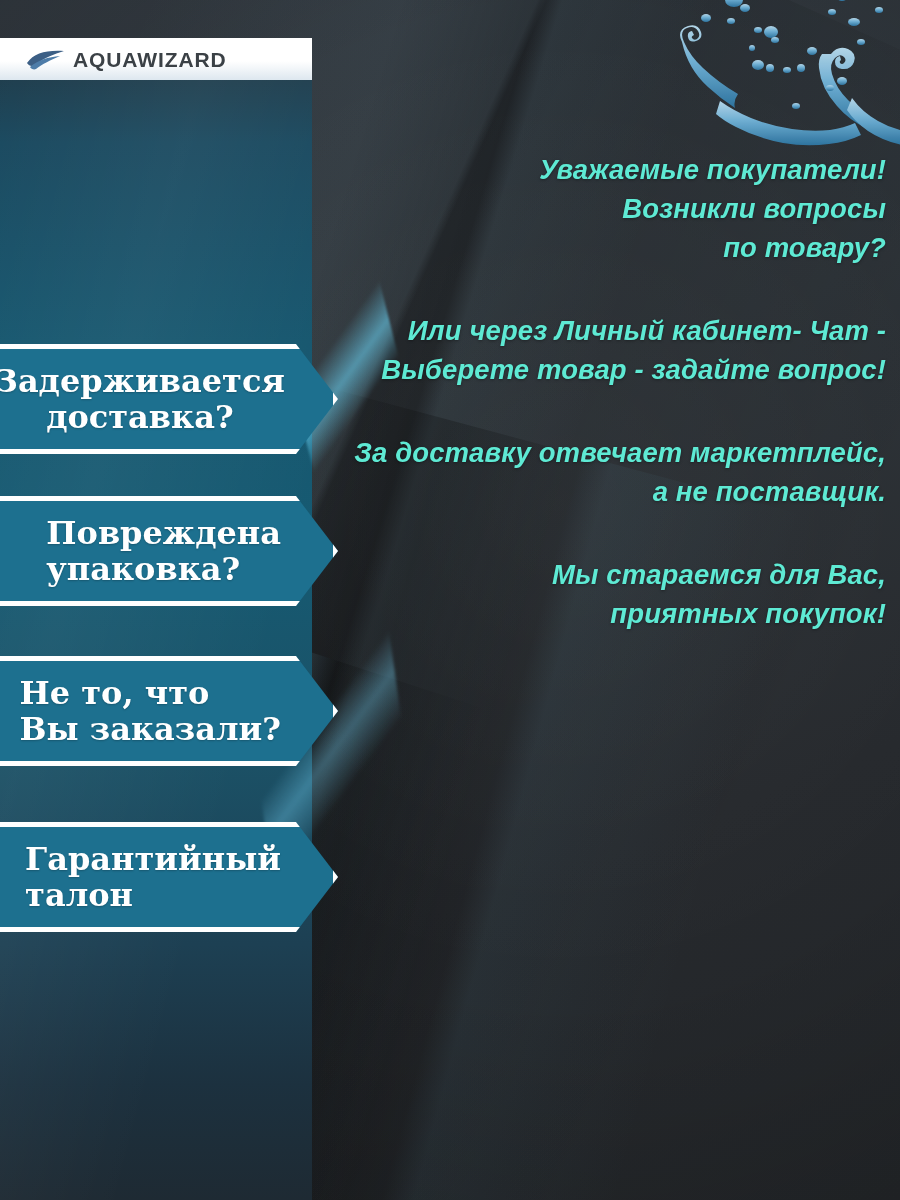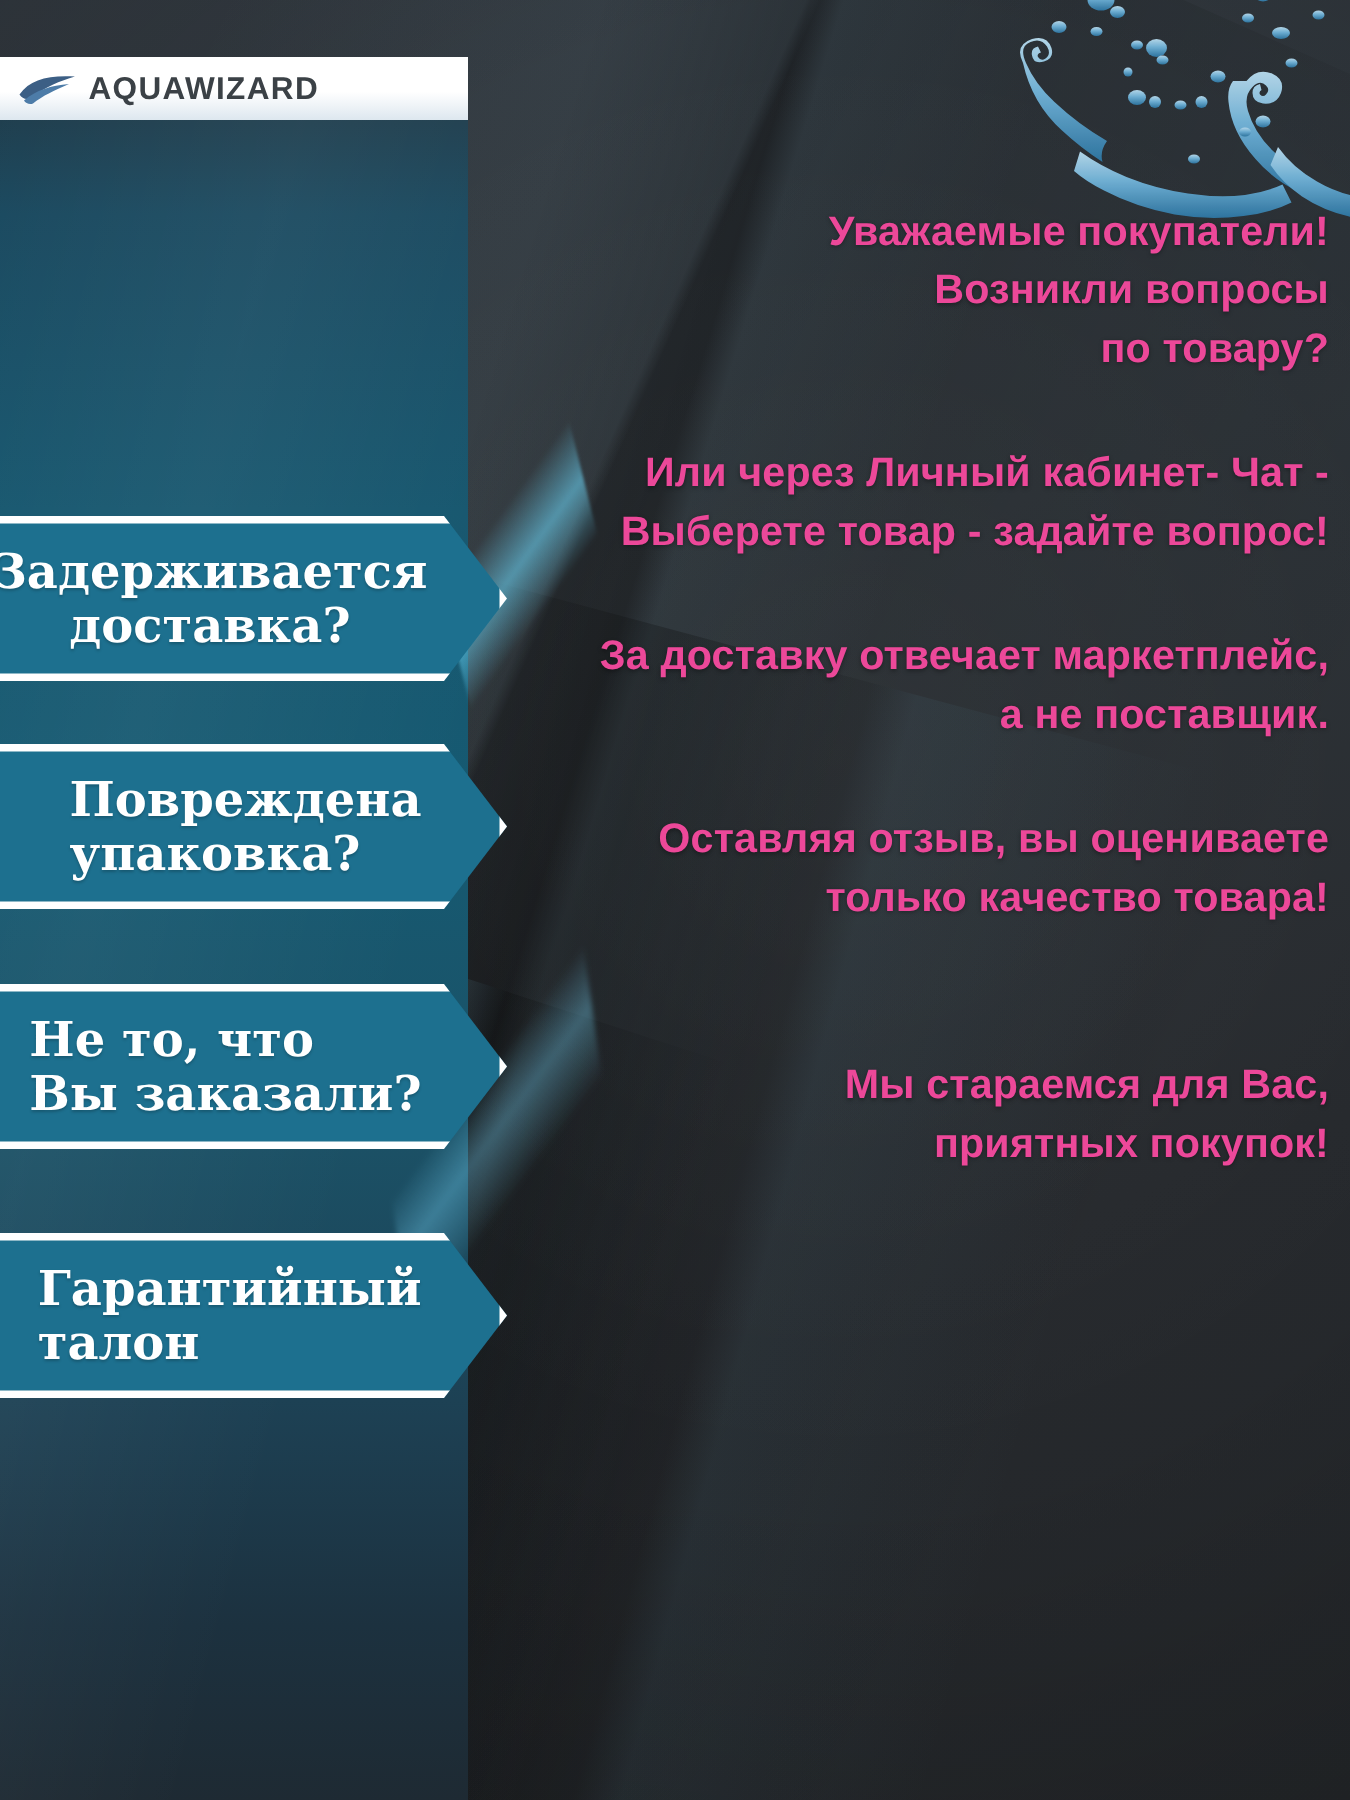--- a/index.html
+++ b/index.html
@@ -136,21 +136,21 @@
   }
 
   
   .logo-bar {
     position: absolute;
     left: 0; top: 38px;
     width: 312px; height: 42px;
     background: linear-gradient(to bottom, #ffffff 0%, #ffffff 55%, #eef3f7 78%, #dde7ef 100%);
     display: flex;
     align-items: center;
-    padding-left: 12px;
+    padding-left: 26px;
     box-sizing: border-box;
   }
   .logo-mark { width: 40px; height: 22px; flex: 0 0 auto; margin-right: 7px; }
   .logo-text {
     font-size: 21px;
     font-weight: bold;
     letter-spacing: 0.9px;
     color: #3b4146;
     line-height: 1;
   }
@@ -191,24 +191,25 @@
   .splash {
     position: absolute;
     right: -6px; top: -14px;
     width: 260px; height: 180px;
     opacity: 0.97;
   }
 
   
   .right-col {
     position: absolute;
-    left: 330px; top: 134px;
+    left: 330px; top: 150px;
     width: 556px;
     text-align: right;
-    color: #ec4899;
+    color: #5eead4;
+    font-style: italic;
   }
   .para {
     font-size: 27.5px;
     font-weight: bold;
     line-height: 1.42;
     letter-spacing: 0.1px;
     margin: 0 0 30px 0;
     white-space: pre-line;
     text-shadow: 0 1px 3px rgba(0,0,0,0.35);
   }
@@ -295,19 +296,17 @@
   </div>
 
   <div class="right-col">
     <p class="para gap-lg">Уважаемые покупатели!
 Возникли вопросы
 по товару?</p>
     <p class="para gap-lg">Или через Личный кабинет- Чат -
 Выберете товар - задайте вопрос!</p>
     <p class="para gap-lg">За доставку отвечает маркетплейс,
 а не поставщик.</p>
-    <p class="para gap-xl">Оставляя отзыв, вы оцениваете
-только  качество товара!</p>
     <p class="para">Мы стараемся для Вас,
 приятных покупок!</p>
   </div>
 
 </div>
 
 </body></html>

